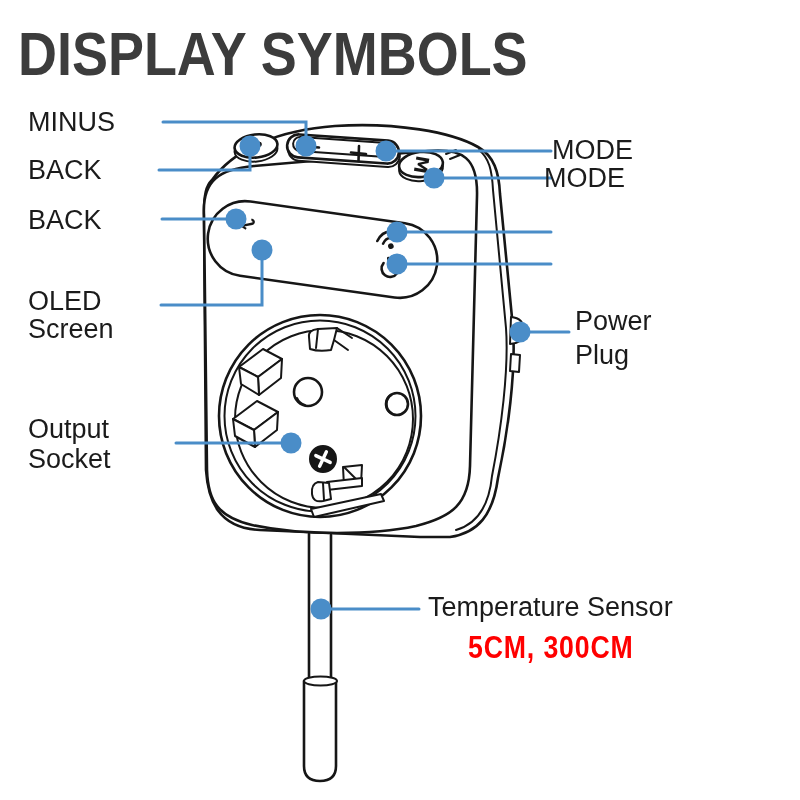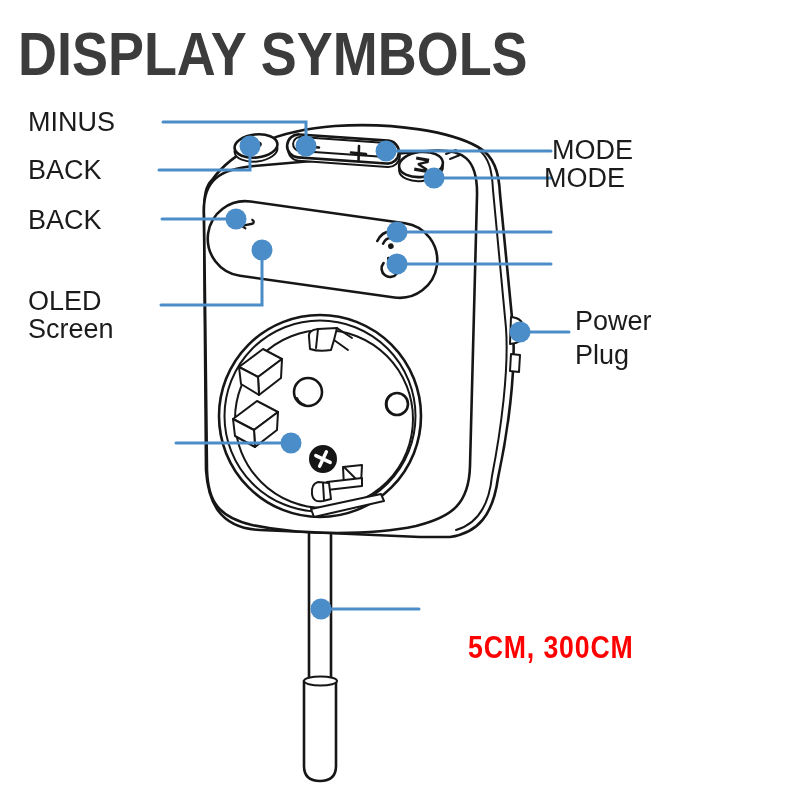--- a/index.html
+++ b/index.html
@@ -175,29 +175,32 @@
   <div class="lbl r" style="left:28px;top:205px;width:130px">
     <div>BACK</div>
   </div>
 
   <div class="lbl r oledlh" style="left:28px;top:287px;width:132px">
     <div>OLED</div>
     <div>Screen</div>
   </div>
 
   <div class="lbl r" style="left:28px;top:414px;width:133px">
+    <div>Output</div>
+    <div>Socket</div>
   </div>
 
   <div class="lbl" style="left:552px;top:135px">MODE</div>
 
   <div class="lbl" style="left:544px;top:163px">MODE</div>
 
 
 
   <div class="lbl power" style="left:575px;top:304px">
     <div>Power</div>
     <div>Plug</div>
   </div>
 
+  <div class="lbl" style="left:428px;top:592px">Temperature Sensor</div>
 
   <div class="note" style="left:468px;top:630px">5CM, 300CM</div>
 
 </div>
 
 </body></html>

